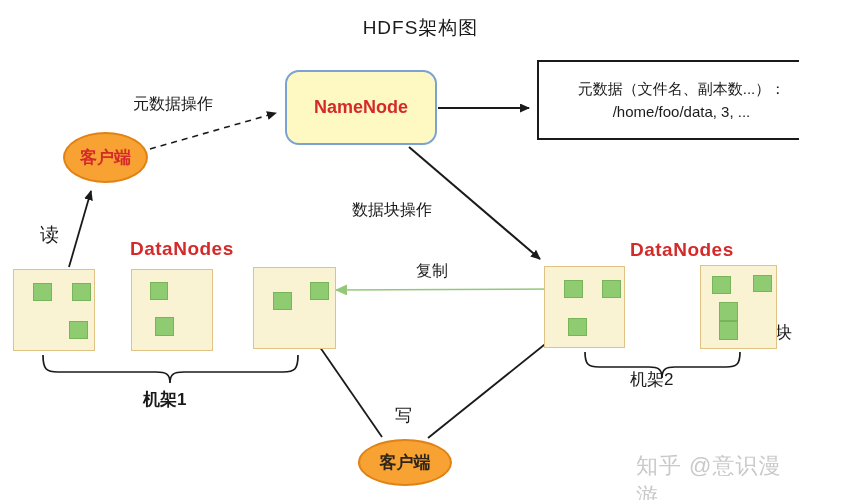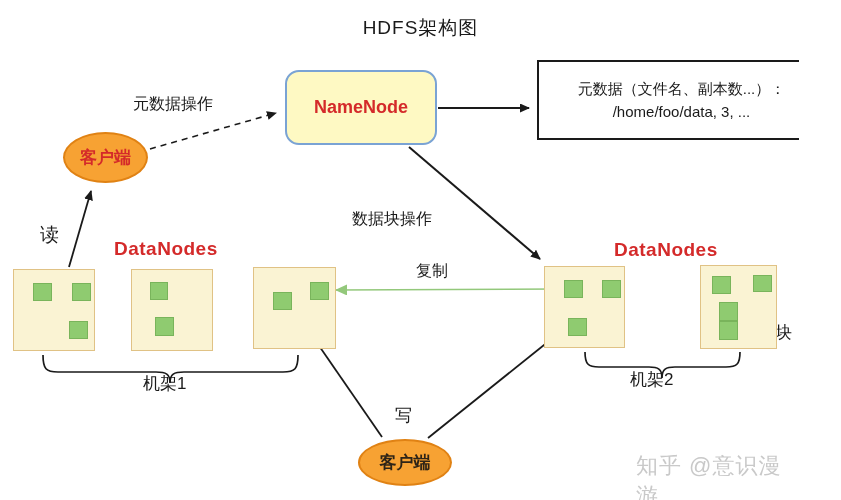--- a/index.html
+++ b/index.html
@@ -59,31 +59,31 @@
     background: #faf3d3;
     border: 1.5px solid #e0c285;
   }
   .blk {
     position: absolute;
     background: #8fcb70;
     border: 1.5px solid #79b45b;
   }
 
   .edge-label { font-size: 16px; color: #1a1a1a; }
-  .dn-label { font-size: 19px; font-weight: bold; color: #d42a2a; letter-spacing: 0.5px; }
+  .dn-label { font-size: 19px; font-weight: bold; color: #d42a2a; letter-spacing: 0.5px; margin-left: 16px; }
   .rack-label { font-size: 17px; color: #1a1a1a; }
 
   #read-label  { left: 40px;  top: 222px; font-size: 19px; }
   #write-label { left: 395px; top: 404px; font-size: 17px; }
   #metaop-label{ left: 133px; top: 94px; }
-  #blockop-label{ left: 352px; top: 209px; }
+  #blockop-label{ left: 352px; top: 200px; }
   #replicate-label{ left: 416px; top: 261px; }
   #datanodes-left { left: 114px; top: 238px; }
   #datanodes-right{ left: 614px; top: 239px; }
-  #rack1-label { left: 143px; top: 372px; }
+  #rack1-label { left: 143px; top: 388px; font-weight: bold; }
   #rack2-label { left: 630px; top: 368px; }
   #datablock-label { left: 741px; top: 321px; font-size: 17px; }
 
   #watermark {
     left: 636px; top: 451px;
     font-size: 22px;
     color: #c9c9c9;
     letter-spacing: 1px;
   }
 

